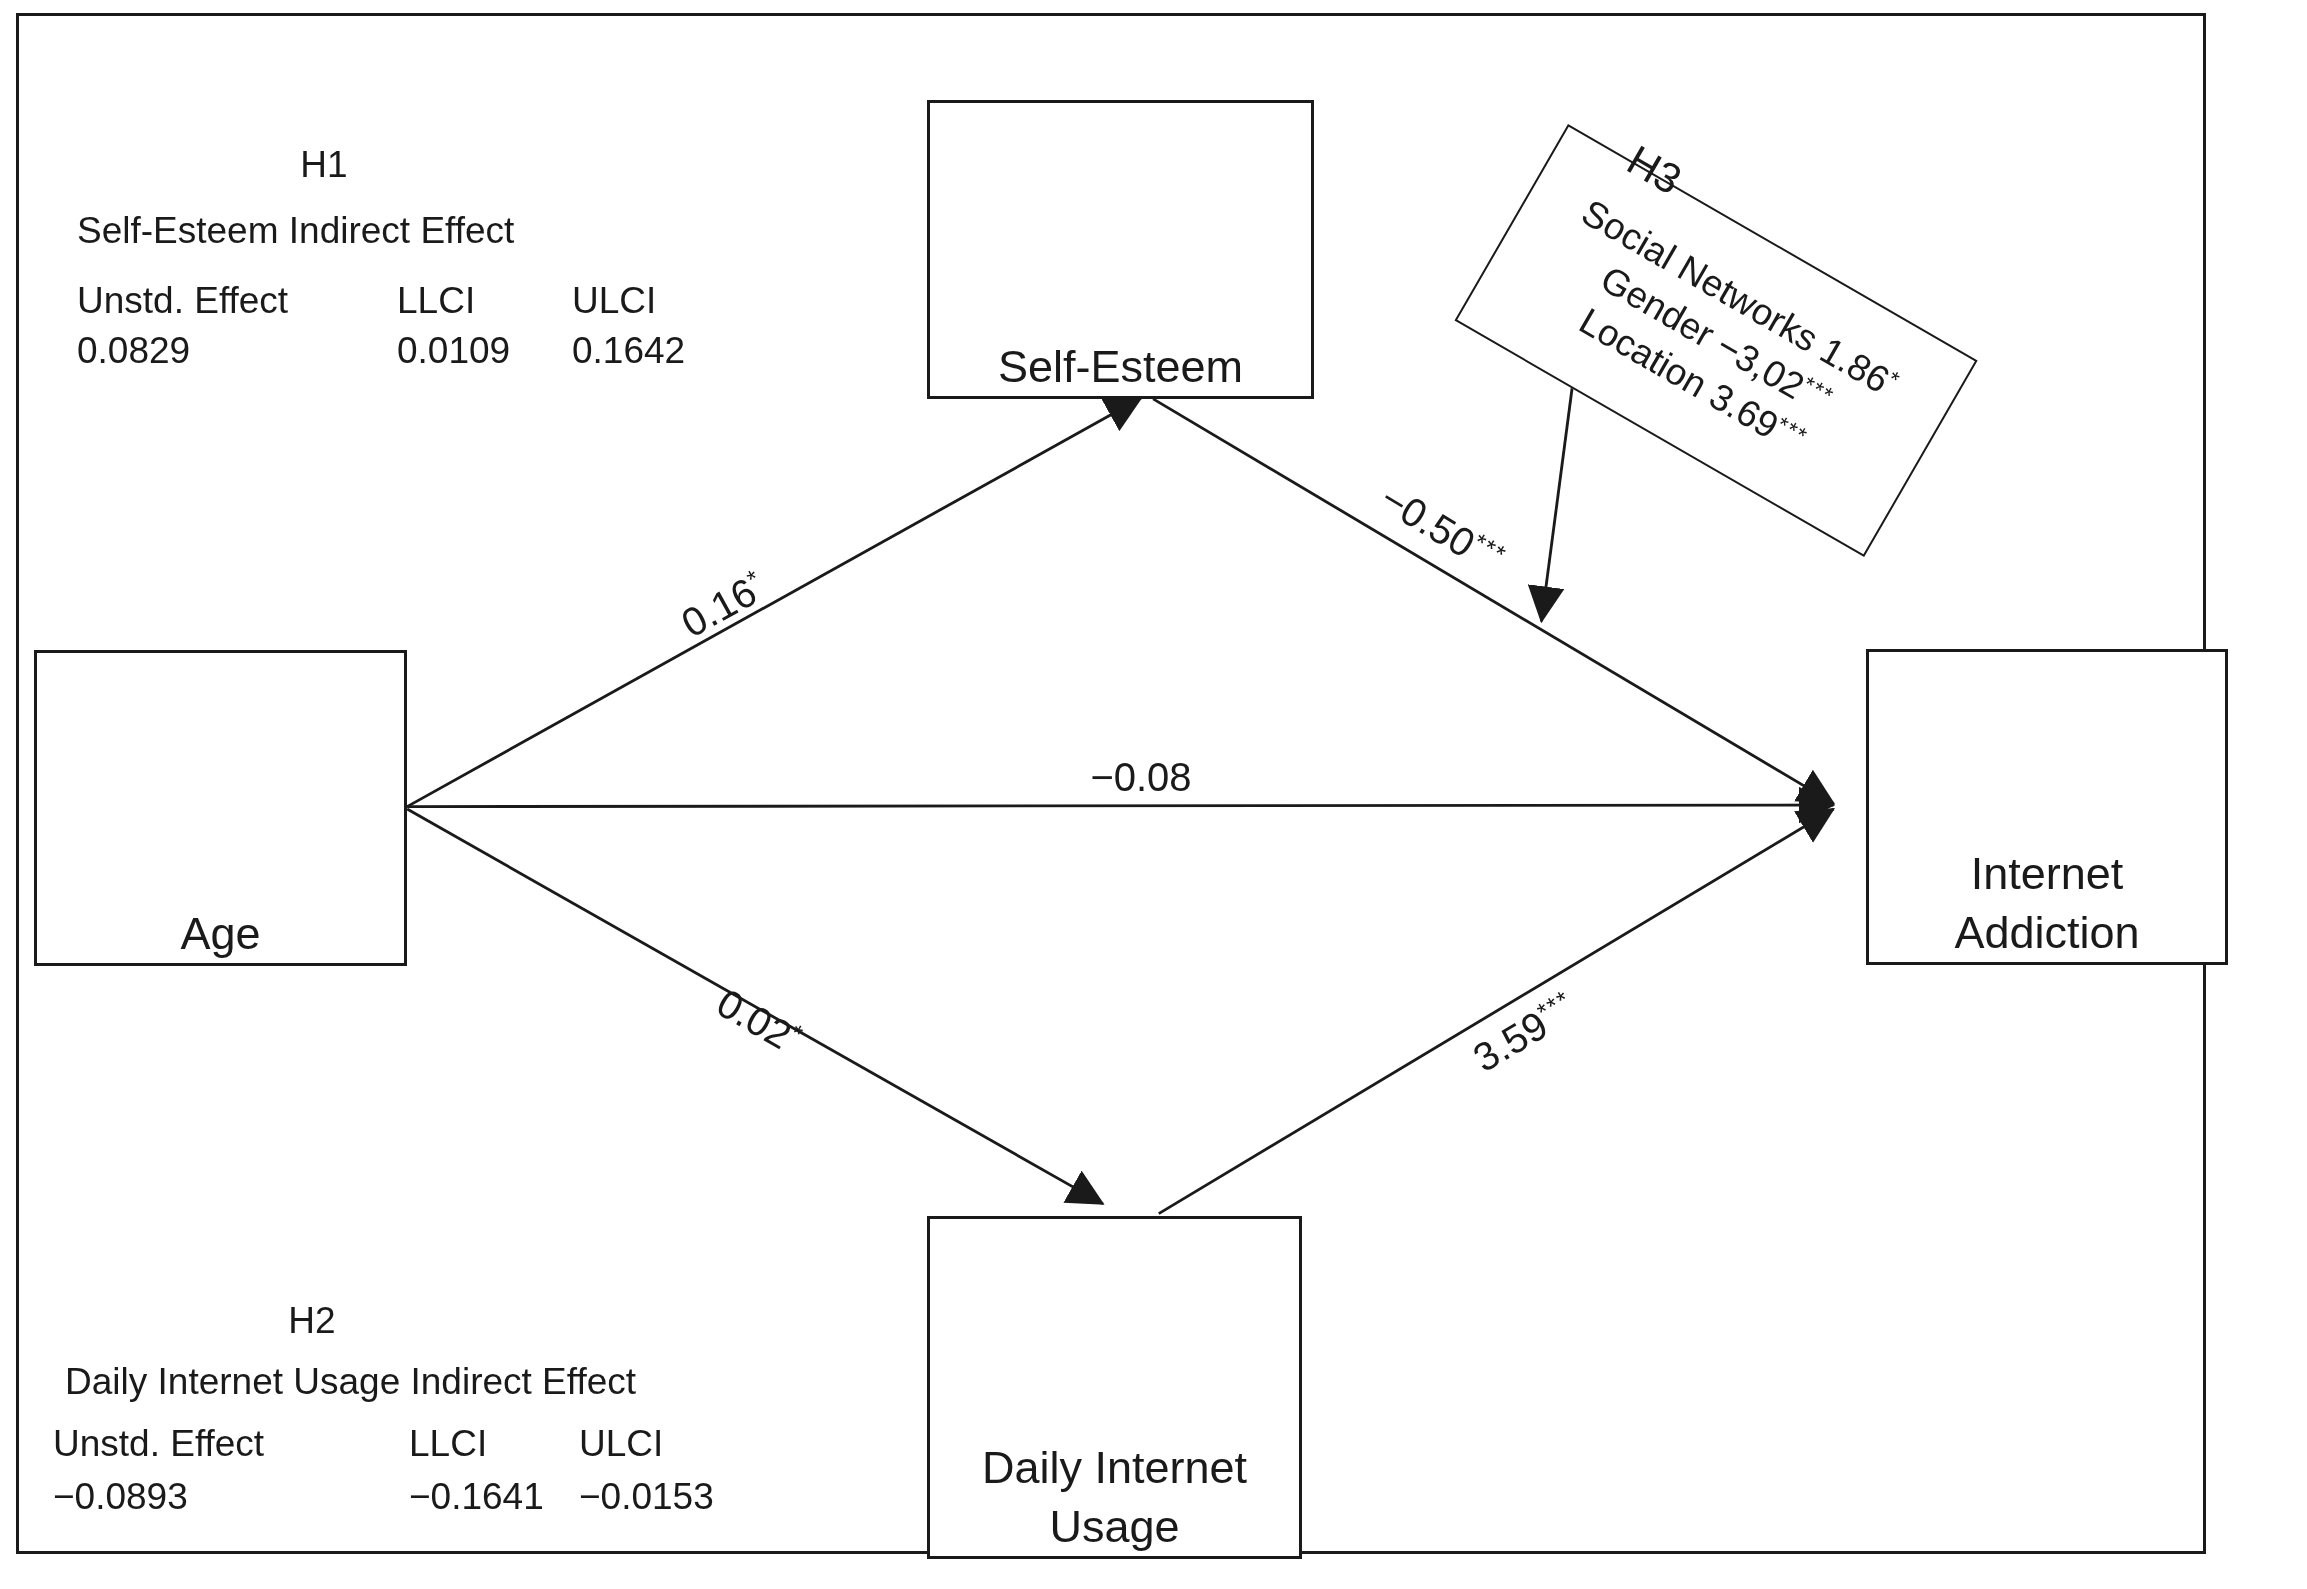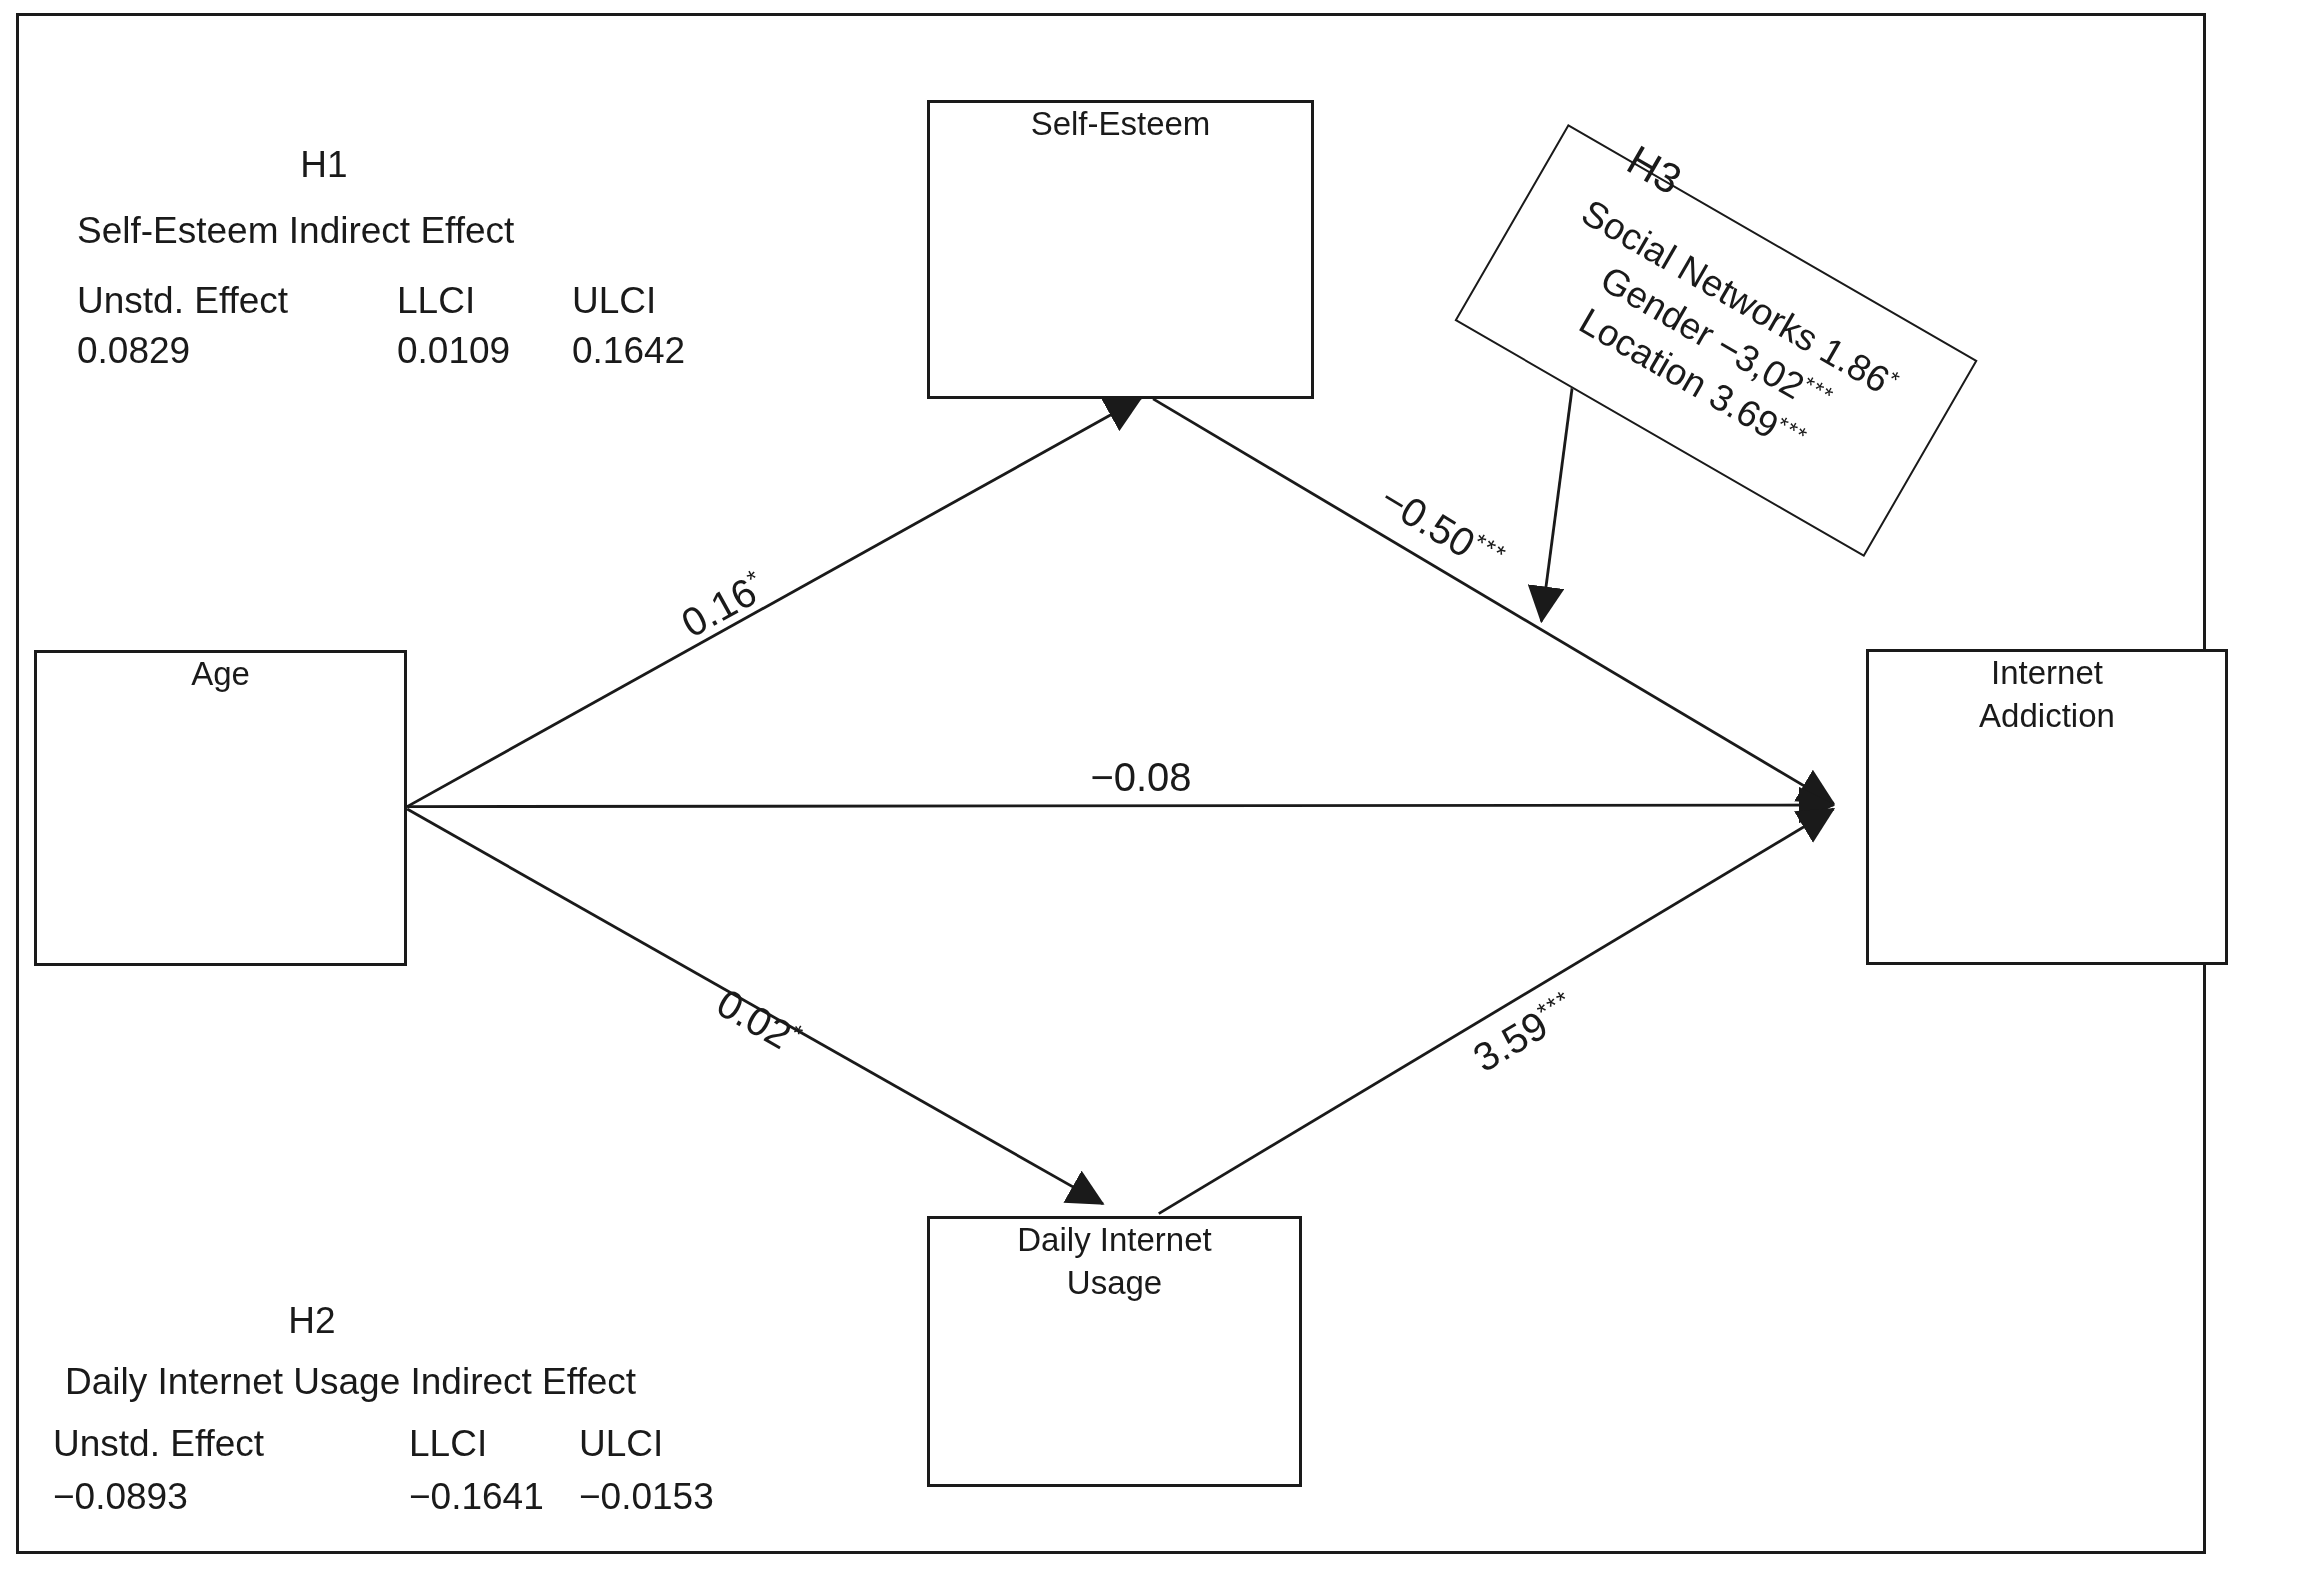--- a/index.html
+++ b/index.html
@@ -3,25 +3,25 @@
 <meta charset="utf-8">
 <style>
   html,body{margin:0;padding:0;background:#ffffff;}
   body{position:relative;width:2307px;height:1589px;overflow:hidden;
        font-family:"Liberation Sans",sans-serif;color:#1a1a1a;}
   .frame{position:absolute;left:16px;top:13px;width:2190px;height:1541px;
          border:3.2px solid #1a1a1a;background:#ffffff;box-sizing:border-box;}
   svg.wires{position:absolute;left:0;top:0;width:2307px;height:1589px;}
   svg.wires line{stroke:#1a1a1a;stroke-width:3.5;}
   .node{position:absolute;background:#ffffff;border:3.2px solid #1a1a1a;
-        box-sizing:border-box;display:flex;align-items:flex-start;justify-content:center;
-        text-align:center;font-size:33px;line-height:1.3;}
+        box-sizing:border-box;display:flex;align-items:flex-end;justify-content:center;
+        text-align:center;font-size:45px;line-height:1.3;}
   .node-age{left:34px;top:650px;width:373px;height:316px;}
   .node-se{left:927px;top:100px;width:387px;height:299px;}
-  .node-diu{left:927px;top:1216px;width:375px;height:271px;padding:0 49px;}
+  .node-diu{left:927px;top:1216px;width:375px;height:343px;padding:0 49px;}
   .node-ia{left:1834px;top:649px;width:362px;height:316px;padding:0 57px;margin-left:32px;}
   .node-h3{left:1568px;top:124px;width:473px;height:227px;border:2.4px solid #1a1a1a;
            transform-origin:0 0;transform:rotate(30deg);
            display:flex;flex-direction:column;align-items:center;justify-content:center;
            font-size:37px;line-height:1.28;text-align:center;}
   .h3-tag{position:absolute;left:1643px;top:136px;font-size:42px;
           transform-origin:0 0;transform:rotate(30deg);}
   .edge-label{position:absolute;font-size:40px;white-space:nowrap;}
   .edge-label .stars, .node-h3 .stars{font-size:0.62em;position:relative;top:-0.55em;letter-spacing:1.6px;}
   .rot-m29{transform:translate(-50%,-50%) rotate(-29deg);}

